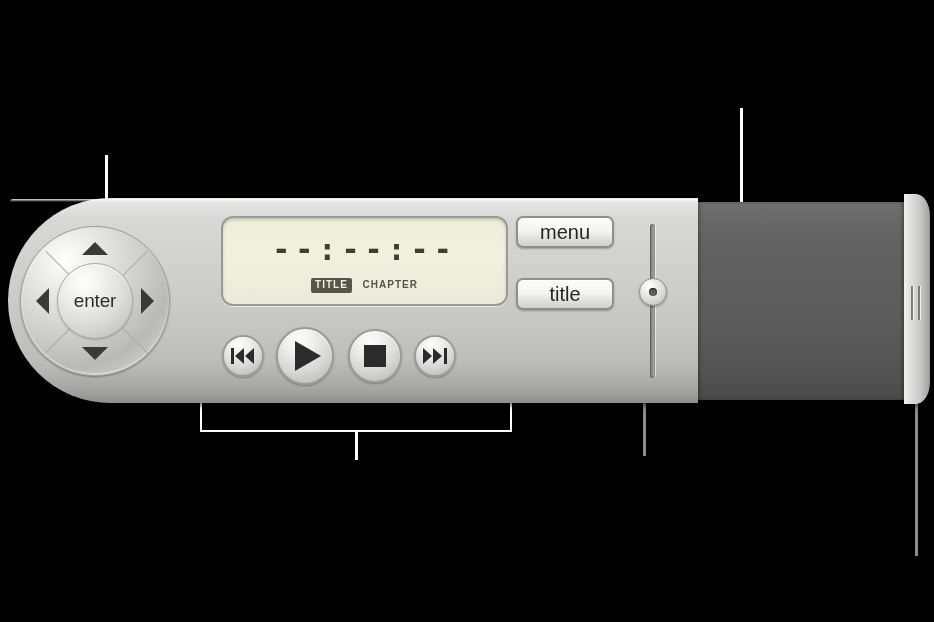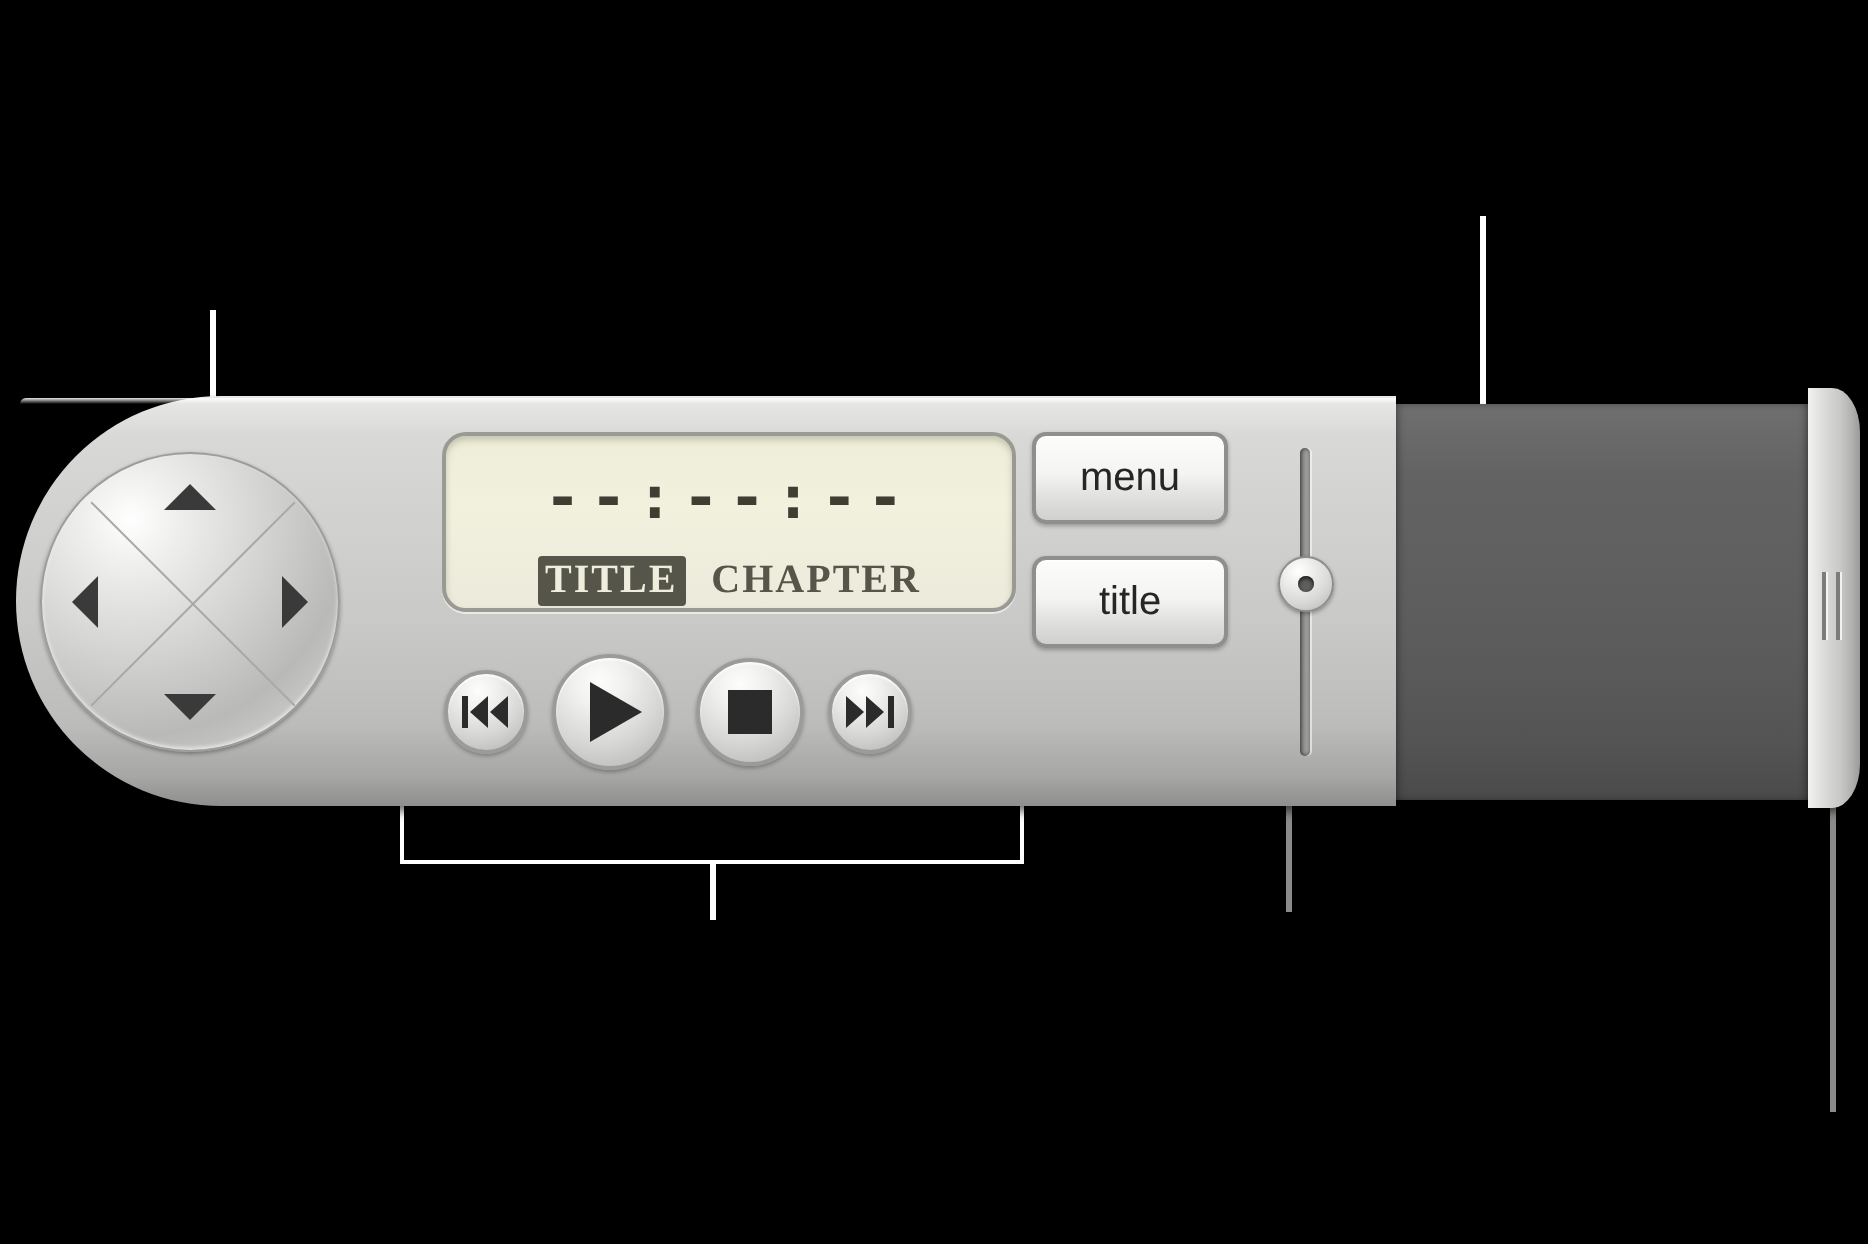--- a/index.html
+++ b/index.html
@@ -233,22 +233,22 @@
     font-weight: bold;
     letter-spacing: 5px;
     color: #3e3e33;
     line-height: 1;
   }
   .lcd-labels {
     position: absolute;
     left: 0; right: 0;
     top: 60px;
     text-align: center;
-    font-family: Liberation Serif, serif;
-    font-size: 20px;
+    font-family: Liberation Sans, sans-serif;
+    font-size: 10px;
     font-weight: bold;
     letter-spacing: 1px;
     line-height: 1;
   }
   .lcd-chip {
     display: inline-block;
     background: #55554a;
     color: #efeedc;
     padding: 2px 4px 3px 4px;
     border-radius: 2px;
@@ -331,21 +331,21 @@
     position: absolute;
     left: 508px;
     top: 18px;
     width: 100px;
     height: 170px;
   }
   .rect-btn {
     position: absolute;
     left: 0;
     width: 98px;
-    height: 46px;
+    height: 32px;
     border-radius: 7px;
     background: linear-gradient(to bottom, #fcfcfc 0%, #f4f4f2 45%, #e2e2e0 70%, #d0d0ce 100%);
     border: 2px solid #8f8f8d;
     box-sizing: border-box;
     box-shadow: 0 1px 2px rgba(0,0,0,0.28), inset 0 1px 0 rgba(255,255,255,0.9);
     display: flex;
     align-items: center;
     justify-content: center;
     font-size: 20px;
     color: #262626;
@@ -422,20 +422,23 @@
         <div class="dpad-outer">
           <div class="dpad-sep s1"></div>
           <div class="dpad-sep s2"></div>
           <div class="dpad-sep s3"></div>
           <div class="dpad-sep s4"></div>
         </div>
         <div class="dpad-arrow up"></div>
         <div class="dpad-arrow down"></div>
         <div class="dpad-arrow left"></div>
         <div class="dpad-arrow right"></div>
+        <div class="dpad-center">
+          <span>enter</span>
+        </div>
       </div>
 
       <div class="lcd">
         <div class="lcd-time">--:--:--</div>
         <div class="lcd-labels">
           <span class="lcd-chip">TITLE</span>
           <span class="lcd-plain">CHAPTER</span>
         </div>
       </div>
 

